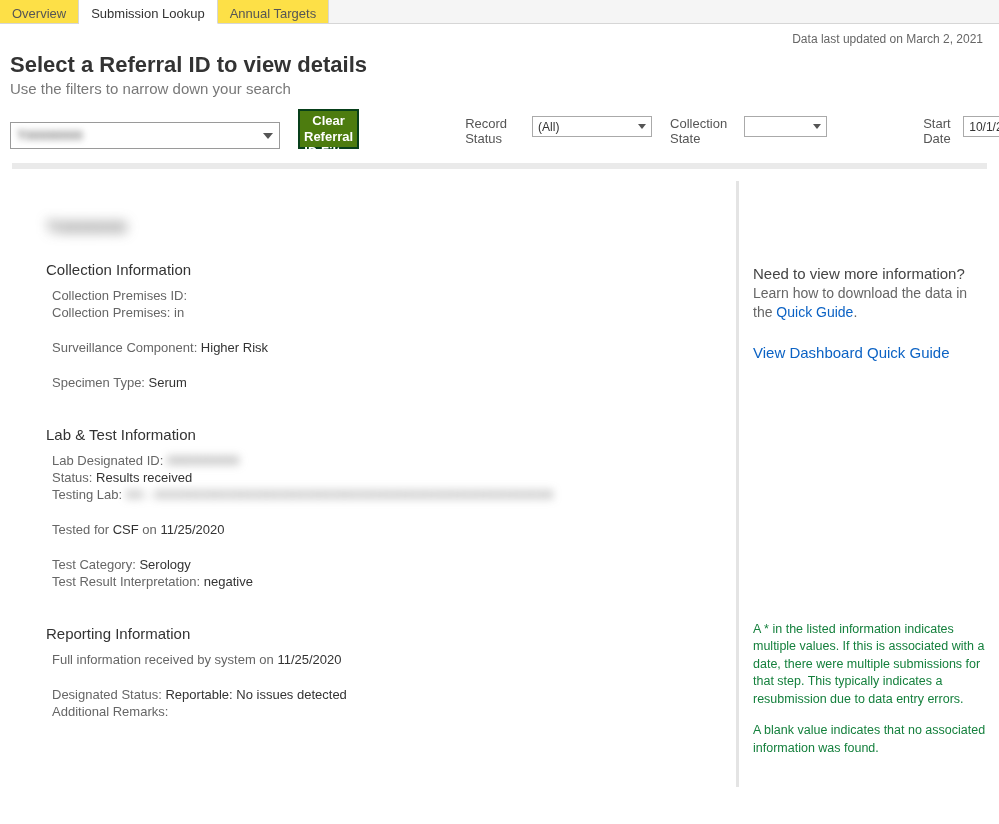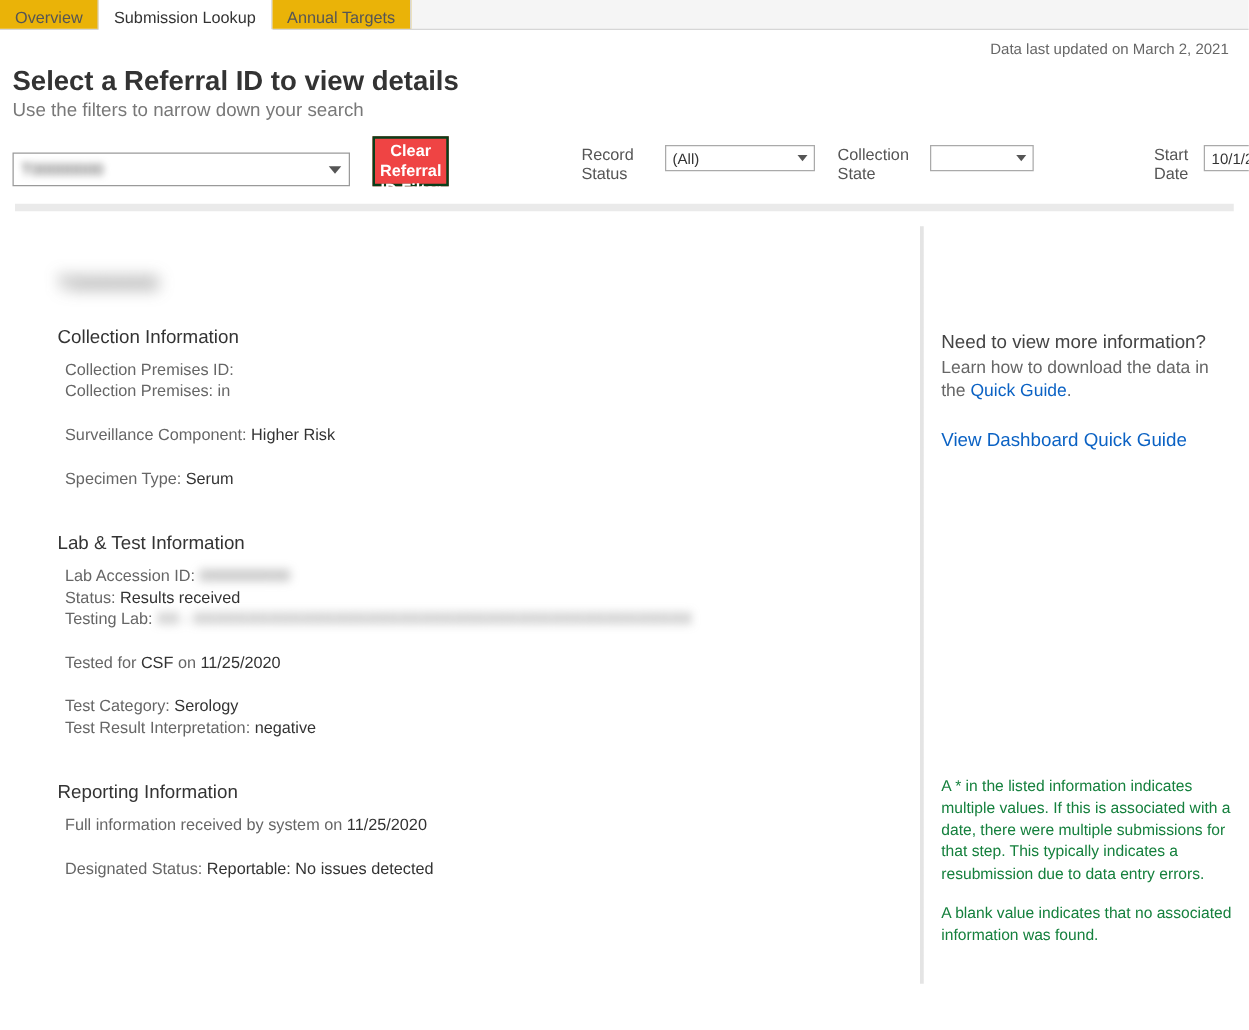--- a/index.html
+++ b/index.html
@@ -18,21 +18,21 @@
     background: #f5f5f5;
     height: 23px;
     align-items: stretch;
   }
   .tab {
     padding: 3px 12px 0 12px;
     font-size: 13px;
     color: #555;
     border-right: 1px solid #d6d6d6;
     cursor: pointer;
-    background: #eab308;
+    background: #fde047;
     display: flex;
     align-items: center;
   }
   .tab.active {
     background: #fff;
     color: #333;
     font-weight: 500;
     border-bottom: 1px solid #fff;
     margin-bottom: -1px;
   }
@@ -81,21 +81,21 @@
   }
   .referral-select .blurred {
     filter: blur(3px);
     color:#444;
     font-size:13px;
   }
   .chevron {
     width:0;height:0;border-left:5px solid transparent;border-right:5px solid transparent;border-top:6px solid #555;
   }
   .clear-btn {
-    background: #ef4444;
+    background: #4d7c0f;
     color: #fff;
     border: 2px solid #083f1a;
     font-weight: 700;
     font-size: 13px;
     width: 100px;
     height: 40px;
     line-height: 1.2;
     text-align: center;
     cursor: pointer;
     padding:2px 4px;
@@ -268,21 +268,21 @@
     </div>
     <div class="block-gap"></div>
     <div class="field-line">
       <span>Specimen Type: </span><span class="val">Serum</span>
     </div>
 
     <div style="height:28px"></div>
 
     <div class="section-title">Lab &amp; Test Information</div>
     <div class="field-line">
-      <span>Lab Accession ID: </span><span class="blurred-inline">0000000000</span>
+      <span>Lab Designated ID: </span><span class="blurred-inline">0000000000</span>
     </div>
     <div class="field-line">
       <span>Status: </span><span class="val">Results received</span>
     </div>
     <div class="field-line">
       <span>Testing Lab: </span><span class="blurred-inline">XX - XXXXXXXXXXXXXXXXXXXXXXXXXXXXXXXXXXXXXXXXXXXXXX</span>
     </div>
     <div class="block-gap"></div>
     <div class="field-line">
       <span>Tested for </span><span class="val">CSF</span><span> on </span><span class="val">11/25/2020</span>
@@ -298,20 +298,21 @@
     <div style="height:28px"></div>
 
     <div class="section-title">Reporting Information</div>
     <div class="field-line">
       <span>Full information received by system on </span><span class="val">11/25/2020</span>
     </div>
     <div class="block-gap"></div>
     <div class="field-line">
       <span>Designated Status: </span><span class="val">Reportable: No issues detected</span>
     </div>
+    <div class="field-line">Additional Remarks:</div>
   </div>
 
   <div class="divider-vert"></div>
 
   <div class="right-panel">
     <div class="right-title">Need to view more information?</div>
     <div class="right-text">
       <span>Learn how to download the data in the </span><a class="link">Quick Guide</a><span>.</span>
     </div>
     <div style="height:22px"></div>

